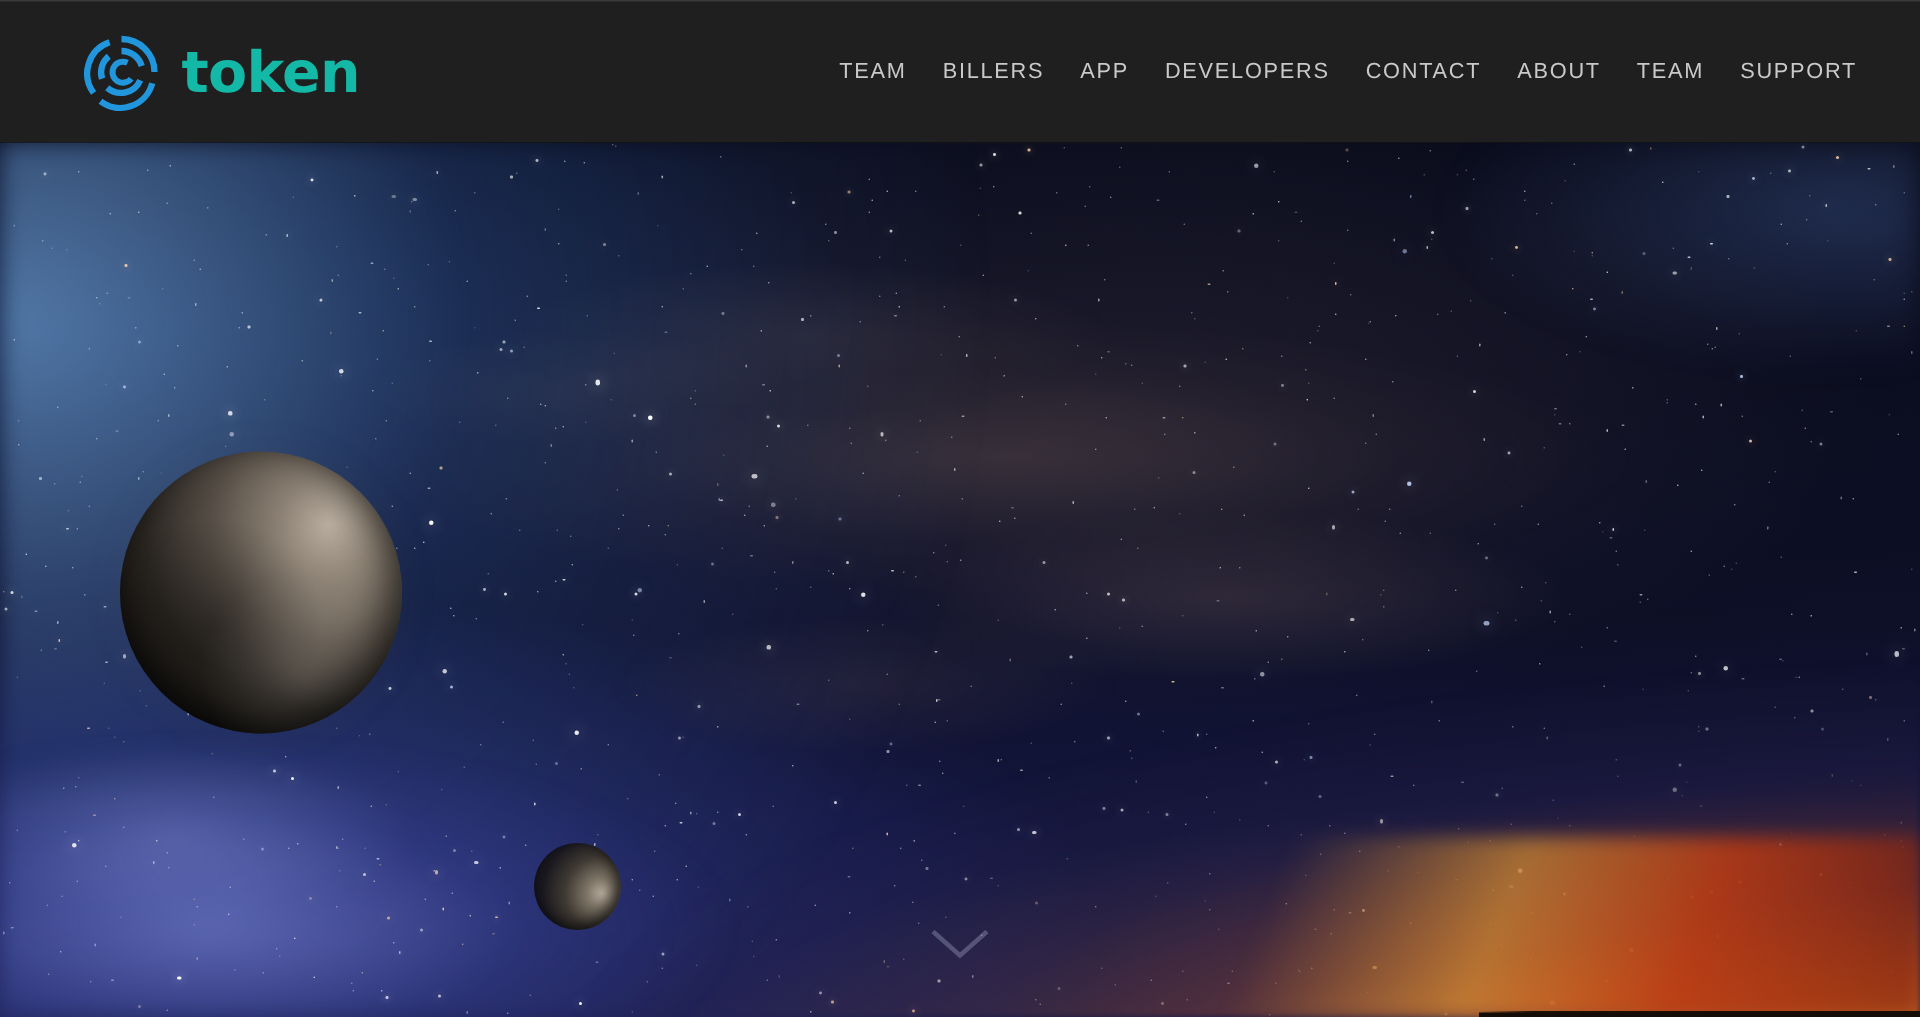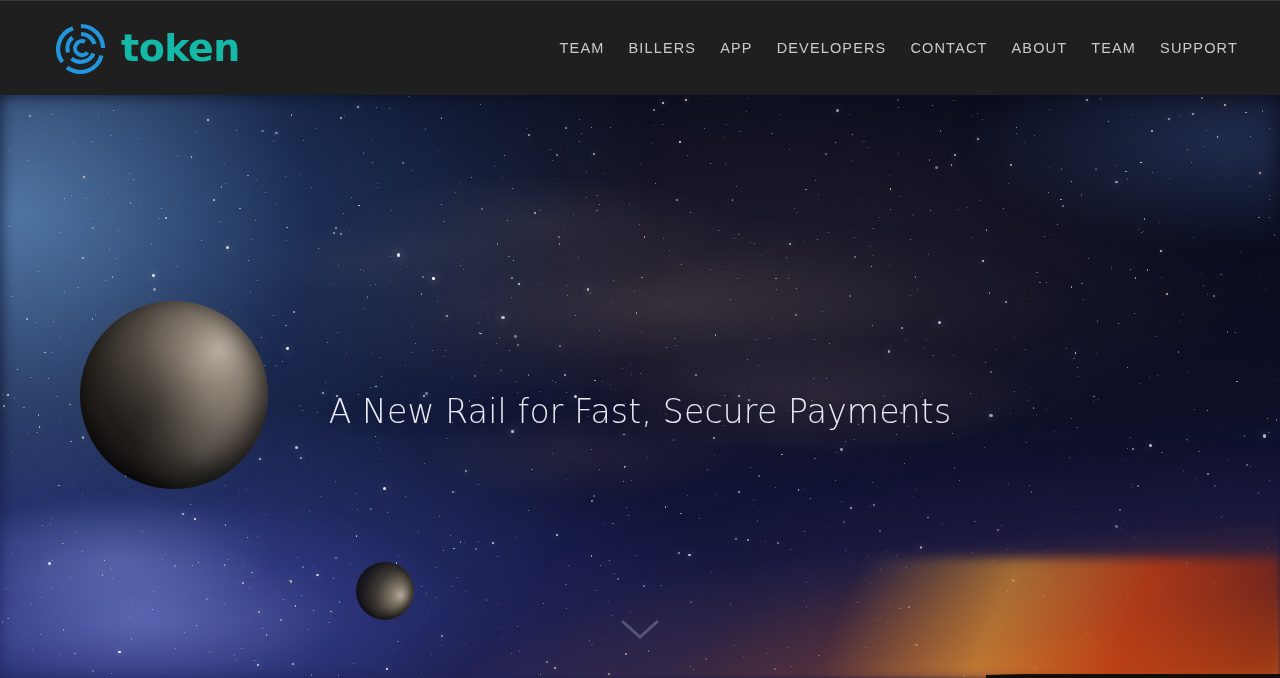--- a/index.html
+++ b/index.html
@@ -1229,21 +1229,20 @@
 
     <div class="sunrise"></div>
     <div class="sunrise-band"></div>
     <div class="horizon-line"></div>
     <div class="horizon-dark"></div>
 
     <div class="moon-big"></div>
     <div class="moon-small"></div>
 
     <div class="hero-copy">
-      <p class="hero-subtitle">A New Rail for Fast, Secure Payments</p>
     </div>
 
     <div class="scroll-cue">
       <svg viewBox="0 0 44 24" aria-hidden="true">
         <path d="M4 4 L22 20 L40 4" fill="none" stroke="#cdd4ef" stroke-width="3"></path>
       </svg>
     </div>
 
   </section>
 </div>

